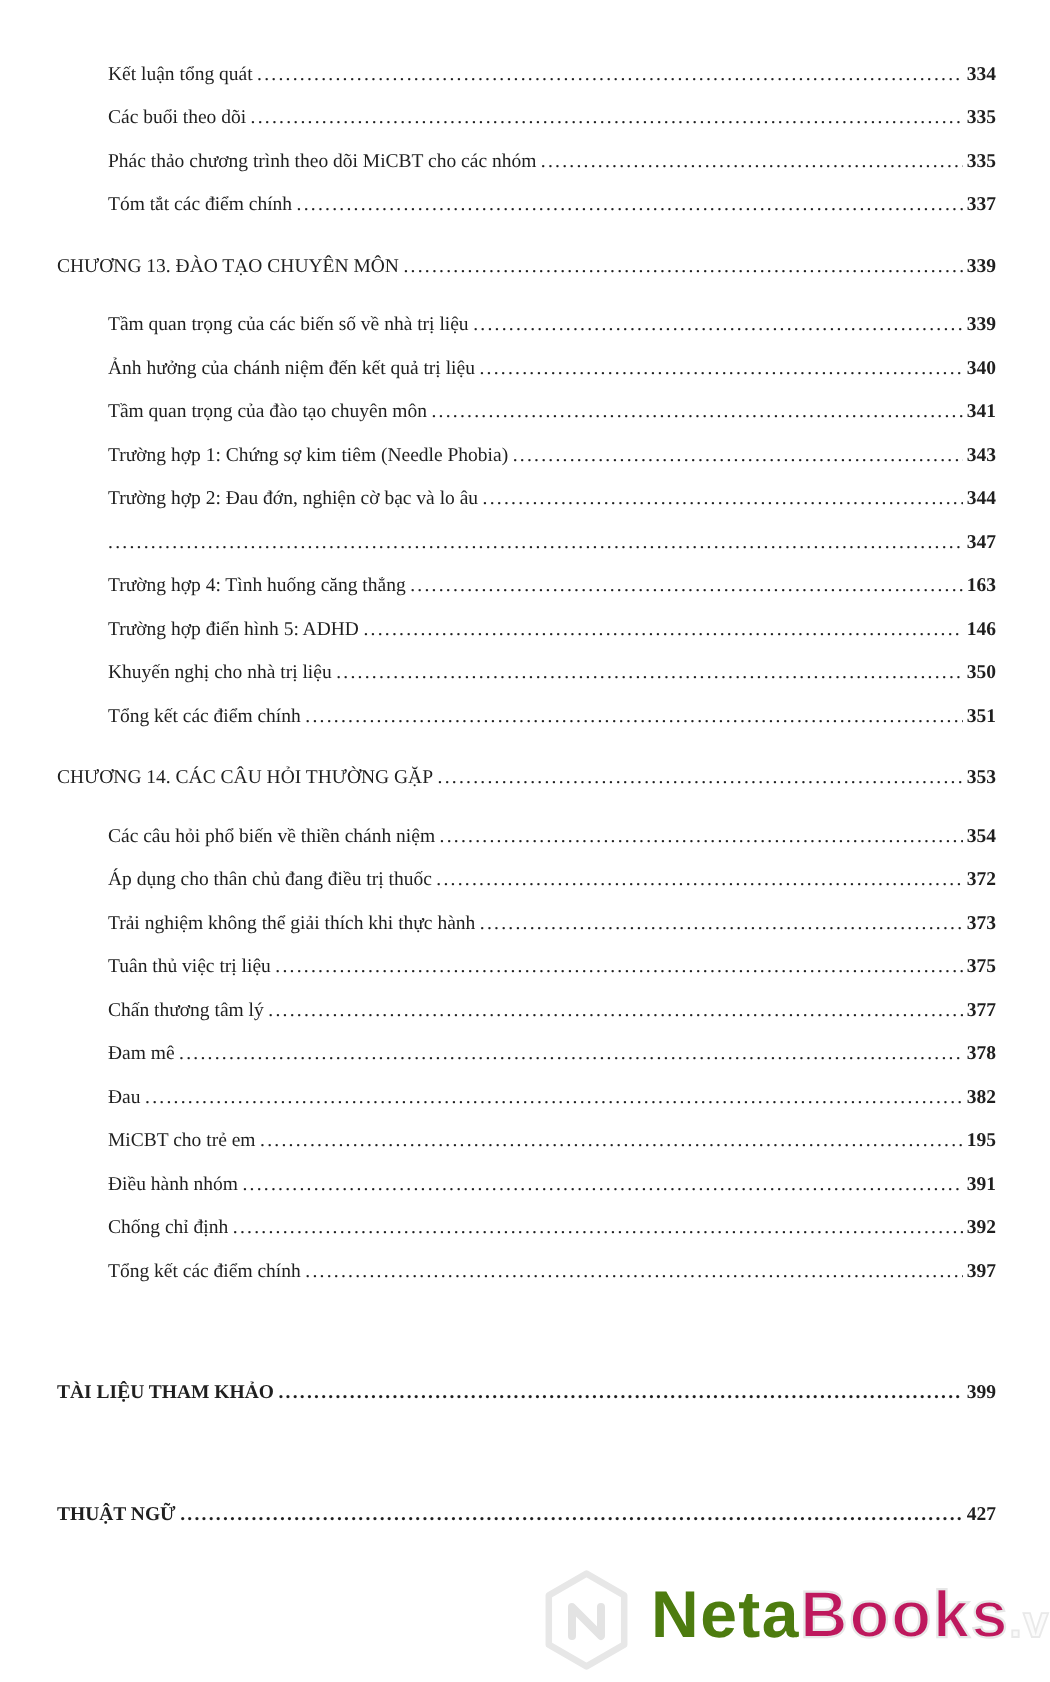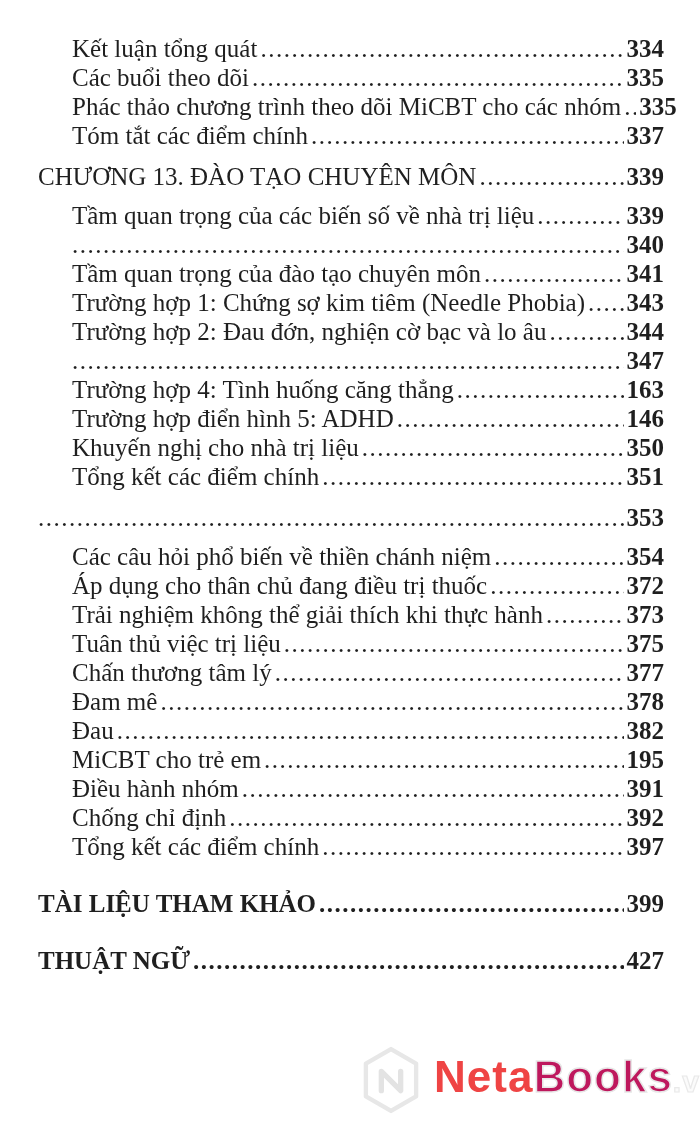--- a/index.html
+++ b/index.html
@@ -16,26 +16,26 @@
     overflow: hidden;
   }
   .toc {
     position: absolute;
     top: 34px; left: 38px; right: 36px;
   }
   .row {
     display: flex;
     align-items: baseline;
     line-height: 29px;
-    font-size: 25px;
+    font-size: 13px;
     white-space: nowrap;
   }
   .row.sub { padding-left: 34px; }
   .row.chapter { margin: 12px 0 10px 0; }
-  .row.section { margin-top: 28px; font-weight: bold; }
+  .row.section { margin-top: 52px; font-weight: bold; }
   .label { flex: 0 0 auto; padding-right: 3px; }
   .dots {
     flex: 1 1 auto;
     overflow: hidden;
     letter-spacing: 1.5px;
     min-width: 12px;
   }
   .pnum { flex: 0 0 auto; padding-left: 3px; font-weight: bold; }
 
   .watermark {
@@ -46,21 +46,21 @@
     user-select: none;
   }
   .wm-logo { margin-right: 14px; }
   .wm-text {
     font-family: "Liberation Sans", sans-serif;
     font-weight: bold;
     font-size: 44px;
     letter-spacing: 1px;
     line-height: 70px;
   }
-  .wm-neta { color: #ef4444; }
+  .wm-neta { color: #4d7c0f; }
   .wm-books {
     color: #be185d;
     -webkit-text-stroke: 1.5px #e7e7e7;
   }
   .wm-vn {
     font-size: 30px;
     font-weight: bold;
     color: #fbfbfb;
     -webkit-text-stroke: 1.2px #e9e9e9;
   }
@@ -95,20 +95,21 @@
         <span class="label">CHƯƠNG 13. ĐÀO TẠO CHUYÊN MÔN</span>
         <span class="dots">............................................................................................................................................................................................................................................................................................................</span>
         <span class="pnum">339</span>
       </div>
       <div class="row sub">
         <span class="label">Tầm quan trọng của các biến số về nhà trị liệu</span>
         <span class="dots">............................................................................................................................................................................................................................................................................................................</span>
         <span class="pnum">339</span>
       </div>
       <div class="row sub">
+        <span class="label">Ảnh hưởng của chánh niệm đến kết quả trị liệu</span>
         <span class="dots">............................................................................................................................................................................................................................................................................................................</span>
         <span class="pnum">340</span>
       </div>
       <div class="row sub">
         <span class="label">Tầm quan trọng của đào tạo chuyên môn</span>
         <span class="dots">............................................................................................................................................................................................................................................................................................................</span>
         <span class="pnum">341</span>
       </div>
       <div class="row sub">
         <span class="label">Trường hợp 1: Chứng sợ kim tiêm (Needle Phobia)</span>
@@ -138,20 +139,21 @@
         <span class="label">Khuyến nghị cho nhà trị liệu</span>
         <span class="dots">............................................................................................................................................................................................................................................................................................................</span>
         <span class="pnum">350</span>
       </div>
       <div class="row sub">
         <span class="label">Tổng kết các điểm chính</span>
         <span class="dots">............................................................................................................................................................................................................................................................................................................</span>
         <span class="pnum">351</span>
       </div>
       <div class="row chapter">
+        <span class="label">CHƯƠNG 14. CÁC CÂU HỎI THƯỜNG GẶP</span>
         <span class="dots">............................................................................................................................................................................................................................................................................................................</span>
         <span class="pnum">353</span>
       </div>
       <div class="row sub">
         <span class="label">Các câu hỏi phổ biến về thiền chánh niệm</span>
         <span class="dots">............................................................................................................................................................................................................................................................................................................</span>
         <span class="pnum">354</span>
       </div>
       <div class="row sub">
         <span class="label">Áp dụng cho thân chủ đang điều trị thuốc</span>

